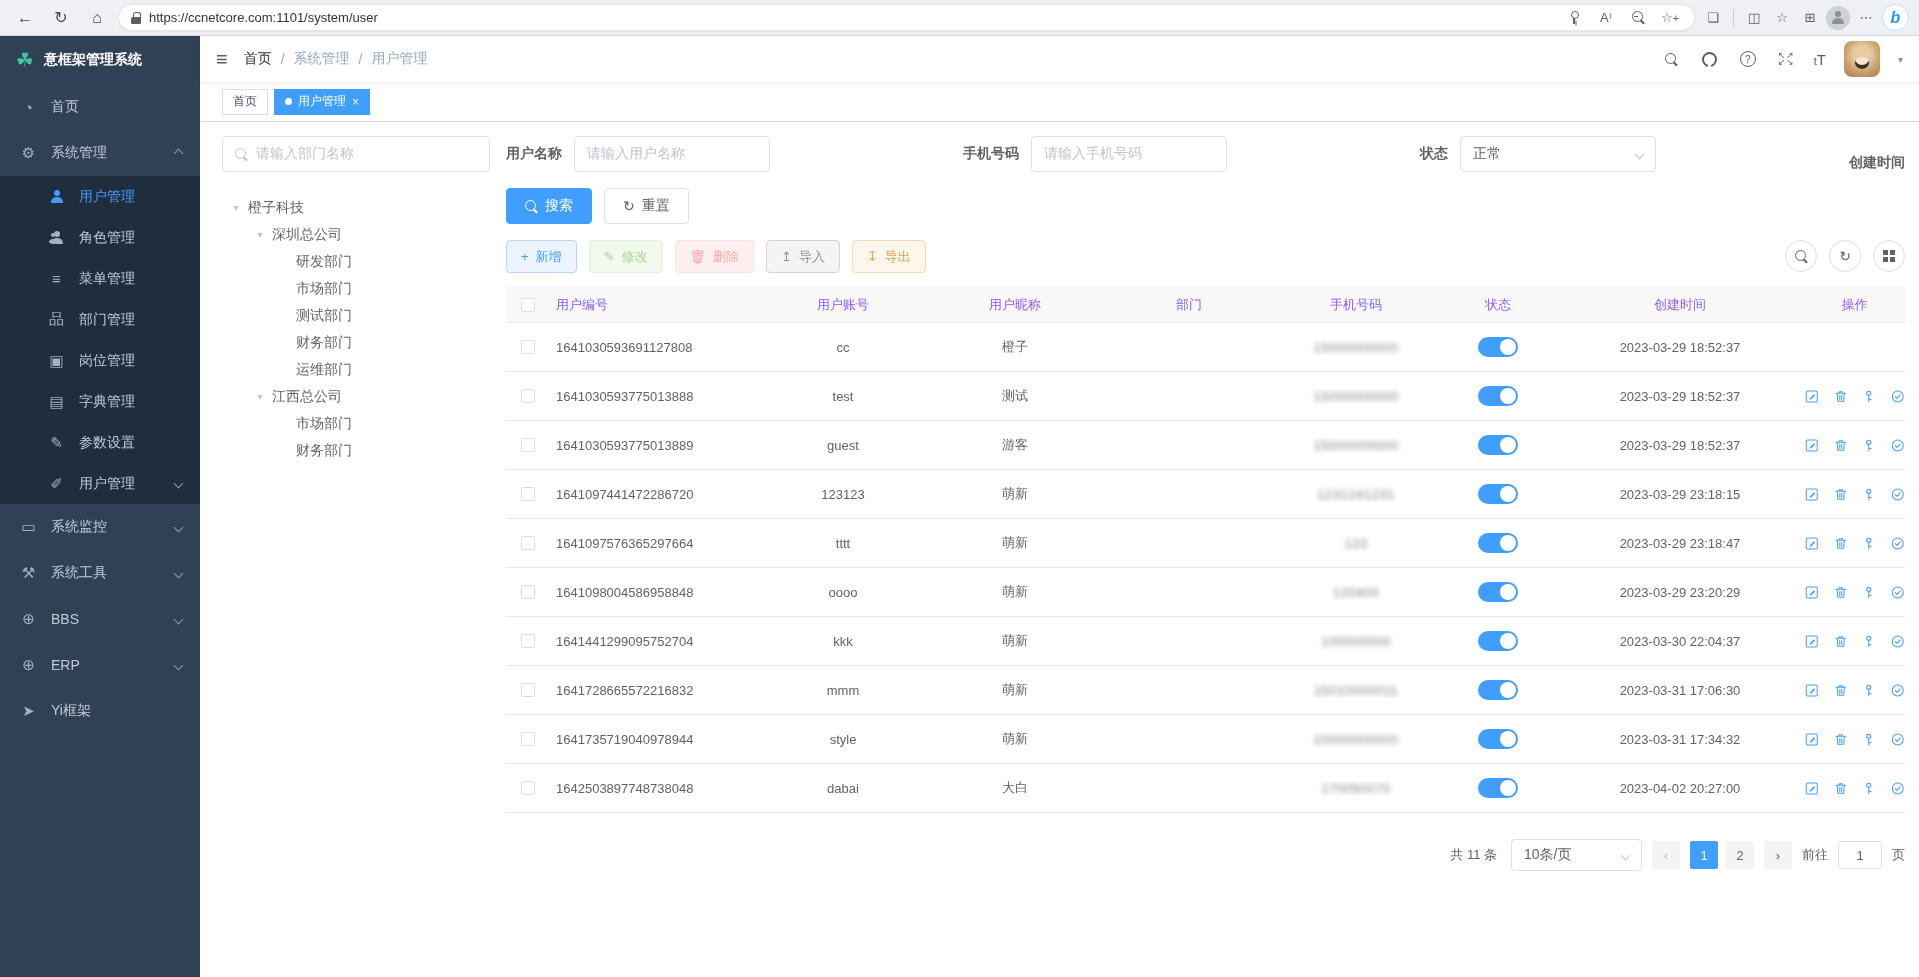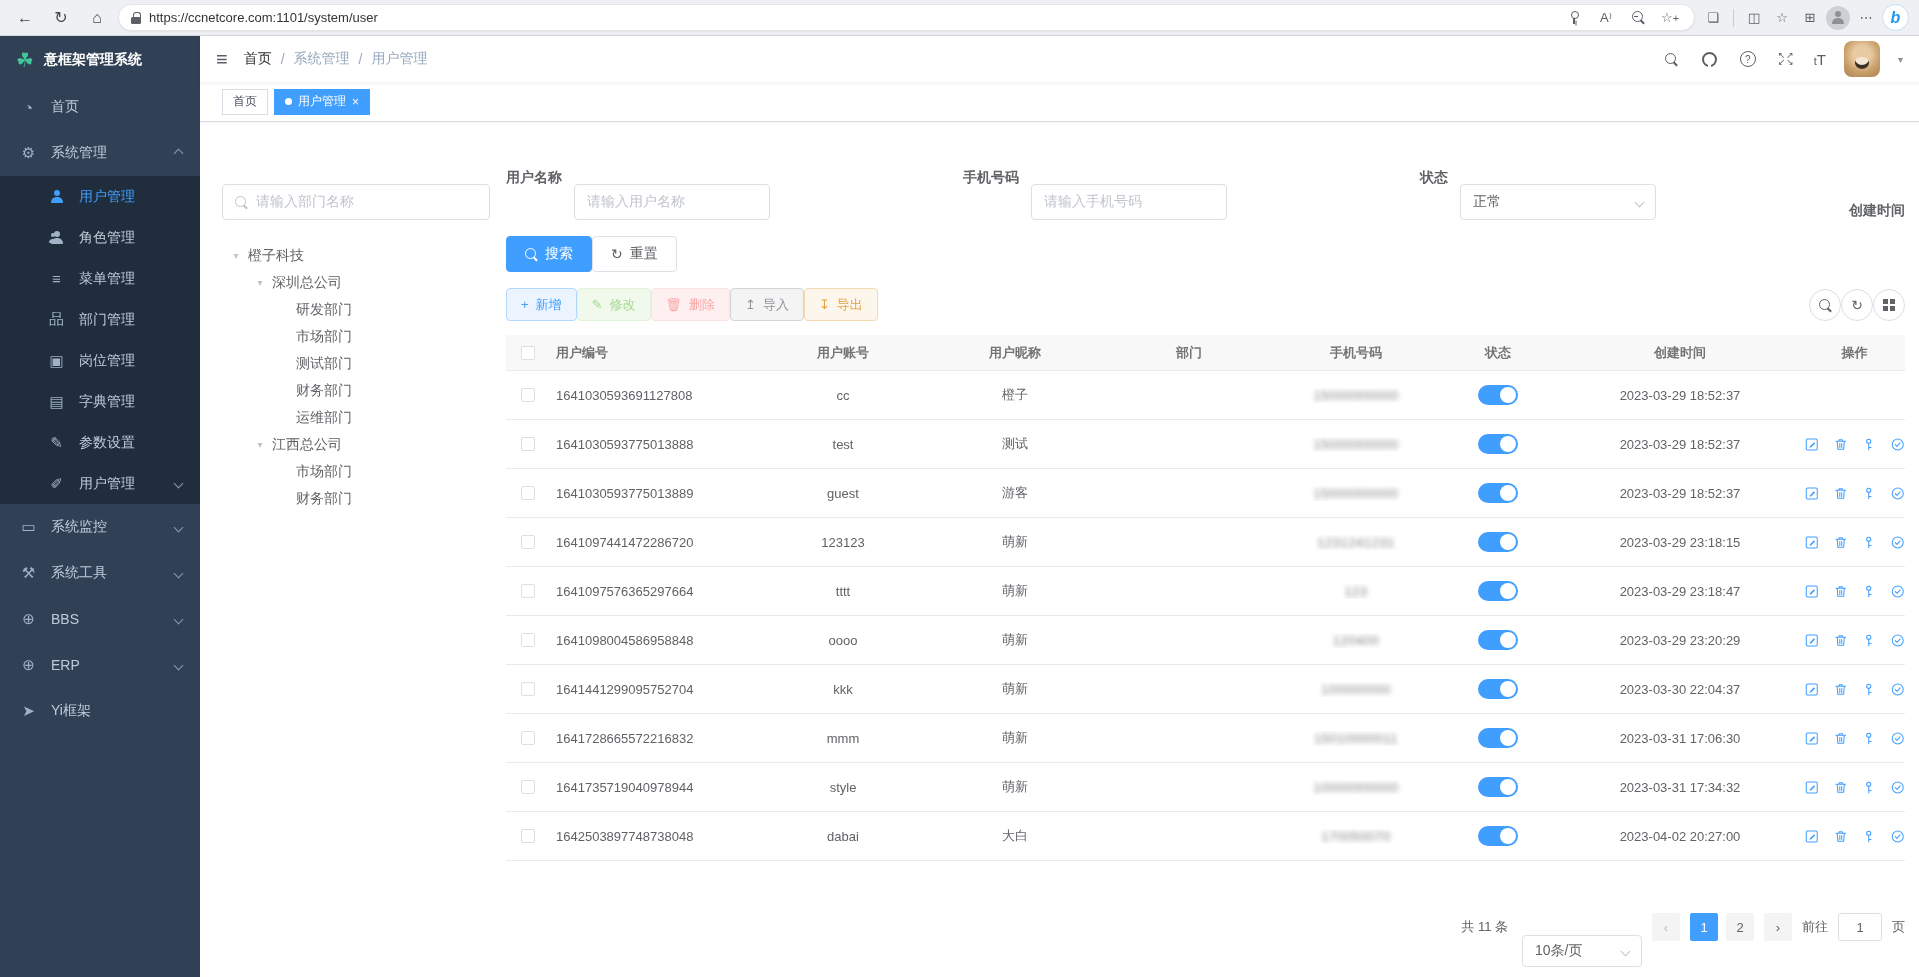--- a/index.html
+++ b/index.html
@@ -104,75 +104,75 @@
   .tab.active { background:#409EFF; border-color:#409EFF; color:#fff; }
   .tab .dot { width:7px; height:7px; border-radius:50%; background:#fff; }
   .tab .close { font-size:12px; }
 
   
   .content { flex:1; padding:14px 14px 0 22px; display:flex; gap:16px; min-height:0; }
   .left-col { width:268px; flex-shrink:0; }
   .right-col { flex:1; min-width:0; display:flex; flex-direction:column; }
 
   .inp { height:36px; border:1px solid #dcdfe6; border-radius:4px; background:#fff;
-    display:flex; align-items:center; padding:0 12px; gap:8px; font-size:14px; color:#606266;margin-top:48px; }
+    display:flex; align-items:center; padding:0 12px; gap:8px; font-size:14px; color:#606266; }
   .inp .ph { color:#c0c4cc; }
   .inp .mag { color:#c0c4cc; }
 
   .tree { margin-top:22px; font-size:14px; color:#606266; }
   .tnode { height:27px; display:flex; align-items:center; gap:6px; cursor:pointer; }
   .tnode .tarrow { color:#c0c4cc; font-size:10px; width:12px; text-align:center; }
 
   .filters { display:flex; align-items:flex-end; justify-content:space-between; }
   .fgroup { display:flex; align-items:center; gap:12px; }
   .flabel { font-size:14px; font-weight:bold; color:#606266; white-space:nowrap; }
   .f-inp { width:196px; }
   .sel { justify-content:space-between; }
   .sel .chev { color:#c0c4cc; }
   .date-inp { width:238px; gap:8px; justify-content:center; color:#c0c4cc; }
   .date-inp .cal-ic { color:#c0c4cc; flex-shrink:0; }
 
-  .btnrow { margin-top:16px; display:flex; align-items:flex-end; }
+  .btnrow { margin-top:16px; display:flex; align-items:flex-start; gap:12px; }
   .btn { height:36px; border-radius:4px; border:1px solid #dcdfe6; background:#fff;
     display:inline-flex; align-items:center; gap:7px; padding:0 18px; font-size:14px;
     color:#606266; cursor:pointer; }
   .btn.primary { background:#409EFF; border-color:#409EFF; color:#fff; }
   .btn.sm { height:33px; padding:0 14px; font-size:13px; }
   .btn.add { background:#ecf5ff; border-color:#b3d8ff; color:#409EFF; }
   .btn.edit { background:#f0f9eb; border-color:#e1f3d8; color:#a8d894; }
   .btn.del { background:#fef0f0; border-color:#fde2e2; color:#f9a7a7; }
   .btn.imp { background:#f4f4f5; border-color:#d3d4d6; color:#909399; }
   .btn.exp { background:#fdf6ec; border-color:#f5dab1; color:#e6a23c; }
   .toolspace { flex:1; }
   .circ { width:32px; height:32px; border-radius:50%; border:1px solid #dcdfe6; background:#fff;
     display:flex; align-items:center; justify-content:center; color:#606266; cursor:pointer; font-size:14px;}
 
   
   .table { margin-top:14px; font-size:13px; color:#606266; }
   .tr { display:flex; align-items:center; border-bottom:1px solid #e8eaec; }
-  .tr.head { background:#f8f8f9; color:#737373; font-weight:bold; height:36px; }
+  .tr.head { background:#f8f8f9; color:#8b5cf6; font-weight:normal; height:36px; }
   .tr.body { height:49px; background:#fff; }
   .td { display:flex; align-items:center; justify-content:center; overflow:hidden; }
   .c0 { width:44px; } .c1 { width:212px; justify-content:flex-start; padding-left:6px; }
   .c2 { width:162px; } .c3 { width:182px; } .c4 { width:166px; } .c5 { width:168px; }
   .c6 { width:116px; } .c7 { width:248px; } .c8 { flex:1; gap:13px; }
   .cb { width:14px; height:14px; border:1px solid #dcdfe6; border-radius:2px; background:#fff; cursor:pointer; }
   .blurred { filter:blur(2.6px); opacity:.8; letter-spacing:.5px; }
   .switch { width:40px; height:20px; border-radius:10px; background:#409EFF; position:relative; cursor:pointer; }
   .switch::after { content:''; position:absolute; right:2px; top:2px; width:16px; height:16px;
     border-radius:50%; background:#fff; }
   .op { width:17px; height:17px; color:#409EFF; cursor:pointer; }
   .op svg { width:100%; height:100%; stroke:currentColor; fill:none; stroke-width:1.6;
     stroke-linecap:round; stroke-linejoin:round; }
 
   
   .pager { margin:26px 0 0 auto; display:flex; align-items:center; gap:10px; font-size:13px;
     color:#606266; padding-bottom:20px; }
   .pg-total { margin-right:4px; }
-  .pg-size { width:120px; height:32px; }
+  .pg-size { width:131px; height:32px; }
   .pg-btn { min-width:28px; height:28px; border-radius:2px; background:#f4f4f5; display:flex;
     align-items:center; justify-content:center; cursor:pointer; font-size:13px; }
   .pg-btn.active { background:#409EFF; color:#fff; }
   .pg-btn.nav { color:#b4bccc; }
   .pg-goto { width:44px; height:28px; border:1px solid #dcdfe6; border-radius:3px;
     display:flex; align-items:center; justify-content:center; }
 </style>
 </head>
 <body>
 

